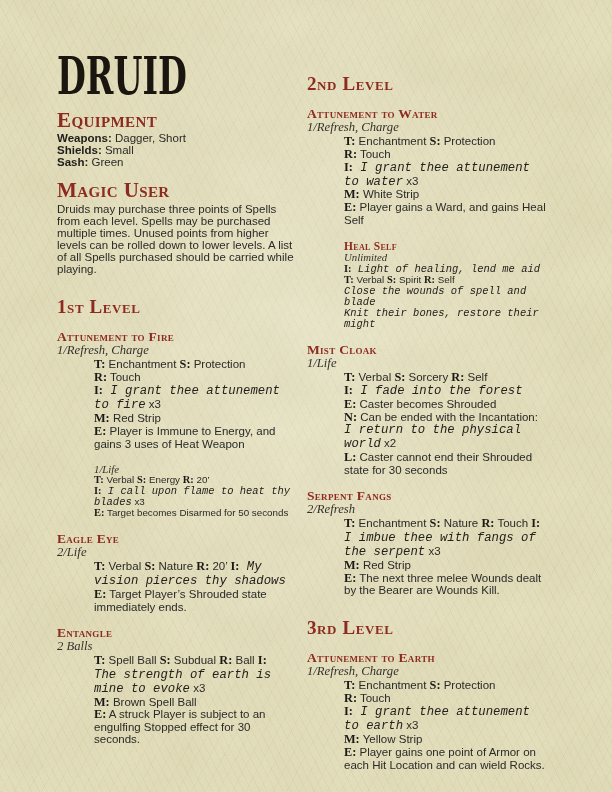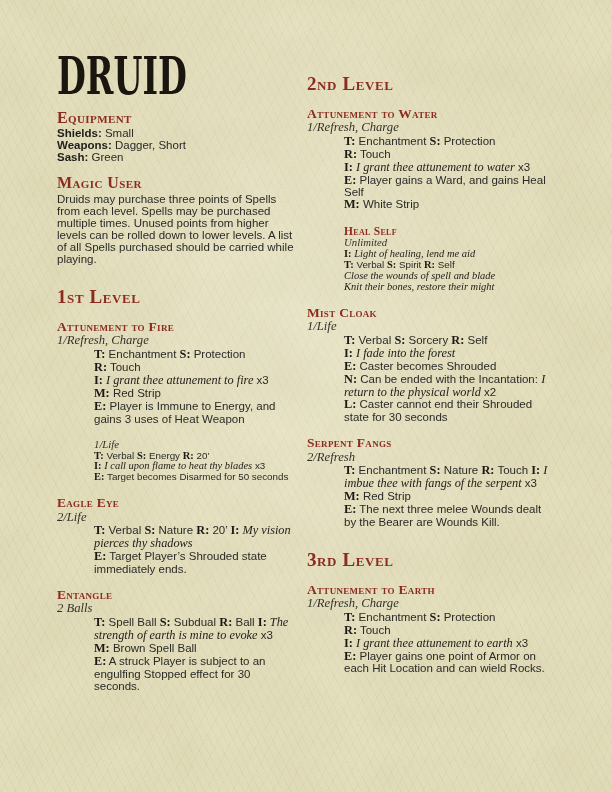--- a/index.html
+++ b/index.html
@@ -27,37 +27,37 @@
 
   .doc-title{
     font-family:"DejaVu Serif", serif;font-weight:700;font-size:52px;line-height:.84;
     color:var(--title-ink);transform:scaleX(.64);transform-origin:0 0;
     margin:2px 0 12px 0;white-space:nowrap;letter-spacing:0;
   }
   .h-red{
     font-family:"Liberation Serif", serif;font-variant:small-caps;font-weight:700;
     color:var(--accent);line-height:1.05;
   }
-  .h-section{font-size:16px;letter-spacing:.4px;margin:12px 0 1px 0;line-height:1;}
+  .h-section{font-size:21px;letter-spacing:.4px;margin:12px 0 1px 0;line-height:1;}
   .h-level{font-size:19px;letter-spacing:.6px;margin:22px 0 0 0;line-height:1.05;}
   .h-spell{font-size:13.5px;letter-spacing:.3px;margin:0;line-height:1.05;}
   .h-sub{font-size:11.5px;letter-spacing:.3px;margin:0;line-height:1.05;}
 
   .kv{font-size:11.5px;line-height:1.06;}
   .kv .k{font-weight:700;color:#1e1d1a;}
   .body-text{font-size:11.5px;line-height:1.045;margin:2px 0 0 0;}
 
   .spell{margin-top:13px;font-size:11.5px;}
   .subspell{margin:14px 0 0 37px;font-size:9.8px;}
   .freq{font-family:Liberation Serif, serif;font-style:italic;font-size:1.1em;line-height:1.1;color:#34302a;}
   .detail{margin-left:37px;padding-right:2px;}
   .subspell .detail{margin-left:0;}
   .para{margin:0;line-height:1.045;}
   .lbl{font-family:"Liberation Serif", serif;font-weight:700;font-size:1.07em;color:#1b1916;}
-  .inc{font-family:Liberation Serif, serif;font-style:italic;font-size:1.07em;color:#24211c;}
+  .inc{font-family:Liberation Mono, monospace;font-style:italic;font-size:1.07em;color:#24211c;}
 </style>
 </head>
 <body>
 
 <div class="page">
   <svg class="texture" width="612" height="792" xmlns="http://www.w3.org/2000/svg">
     <defs>
       <filter id="mottle" x="0" y="0" width="100%" height="100%">
         <feTurbulence type="fractalNoise" baseFrequency="0.013 0.017" numOctaves="4" seed="7"></feTurbulence>
         <feColorMatrix type="matrix" values="0 0 0 0 0.44  0 0 0 0 0.40  0 0 0 0 0.22  0 0 0 0.16 0"></feColorMatrix>
@@ -68,22 +68,22 @@
       </filter>
     </defs>
     <rect width="612" height="792" filter="url(#mottle)"></rect>
     <rect width="612" height="792" filter="url(#grain)"></rect>
   </svg>
 
   <div class="content">
     <div class="col-left" id="col-left">
       <h1 class="doc-title">DRUID</h1>
     <div class="h-red h-section">Equipment</div>
+        <div class="kv"><span class="k">Weapons:</span><span class="v"> Dagger, Short</span></div>
         <div class="kv"><span class="k">Shields:</span><span class="v"> Small</span></div>
-        <div class="kv"><span class="k">Weapons:</span><span class="v"> Dagger, Short</span></div>
         <div class="kv"><span class="k">Sash:</span><span class="v"> Green</span></div>
         <div class="h-red h-section">Magic User</div>
         <p class="body-text">Druids may purchase three points of Spells from each level. Spells may be purchased multiple times. Unused points from higher levels can be rolled down to lower levels. A list of all Spells purchased should be carried while playing.</p>
         <div class="h-red h-level">1st Level</div>
         <div class="spell">
           <div class="h-red h-spell">Attunement to Fire</div>
           <div class="freq">1/Refresh, Charge</div>
           <div class="detail">
             <p class="para"><span class="lbl">T:</span><span class="pl"> Enchantment </span><span class="lbl">S:</span><span class="pl"> Protection</span></p>
             <p class="para"><span class="lbl">R:</span><span class="pl"> Touch</span></p>
@@ -120,22 +120,22 @@
       </div>
     <div class="col-right" id="col-right">
         <div class="h-red h-level">2nd Level</div>
         <div class="spell">
           <div class="h-red h-spell">Attunement to Water</div>
           <div class="freq">1/Refresh, Charge</div>
           <div class="detail">
             <p class="para"><span class="lbl">T:</span><span class="pl"> Enchantment </span><span class="lbl">S:</span><span class="pl"> Protection</span></p>
             <p class="para"><span class="lbl">R:</span><span class="pl"> Touch</span></p>
             <p class="para"><span class="lbl">I:</span><span class="inc"> I grant thee attunement to water</span><span class="pl"> x3</span></p>
+            <p class="para"><span class="lbl">M:</span><span class="pl"> White Strip</span></p>
             <p class="para"><span class="lbl">E:</span><span class="pl"> Player gains a Ward, and gains Heal Self</span></p>
-            <p class="para"><span class="lbl">M:</span><span class="pl"> White Strip</span></p>
           </div>
         </div>
         <div class="subspell">
           <div class="h-red h-sub">Heal Self</div>
           <div class="freq">Unlimited</div>
           <div class="detail">
             <p class="para"><span class="lbl">I:</span><span class="inc"> Light of healing, lend me aid</span></p>
             <p class="para"><span class="lbl">T:</span><span class="pl"> Verbal </span><span class="lbl">S:</span><span class="pl"> Spirit </span><span class="lbl">R:</span><span class="pl"> Self</span></p>
             <p class="para"><span class="inc">Close the wounds of spell and blade</span></p>
             <p class="para"><span class="inc">Knit their bones, restore their might</span></p>
@@ -162,18 +162,19 @@
           </div>
         </div>
         <div class="h-red h-level">3rd Level</div>
         <div class="spell">
           <div class="h-red h-spell">Attunement to Earth</div>
           <div class="freq">1/Refresh, Charge</div>
           <div class="detail">
             <p class="para"><span class="lbl">T:</span><span class="pl"> Enchantment </span><span class="lbl">S:</span><span class="pl"> Protection</span></p>
             <p class="para"><span class="lbl">R:</span><span class="pl"> Touch</span></p>
             <p class="para"><span class="lbl">I:</span><span class="inc"> I grant thee attunement to earth</span><span class="pl"> x3</span></p>
+            <p class="para"><span class="lbl">M:</span><span class="pl"> Yellow Strip</span></p>
             <p class="para"><span class="lbl">E:</span><span class="pl"> Player gains one point of Armor on each Hit Location and can wield Rocks.</span></p>
           </div>
         </div>
       </div>
   </div>
 </div>
 
 </body></html>

